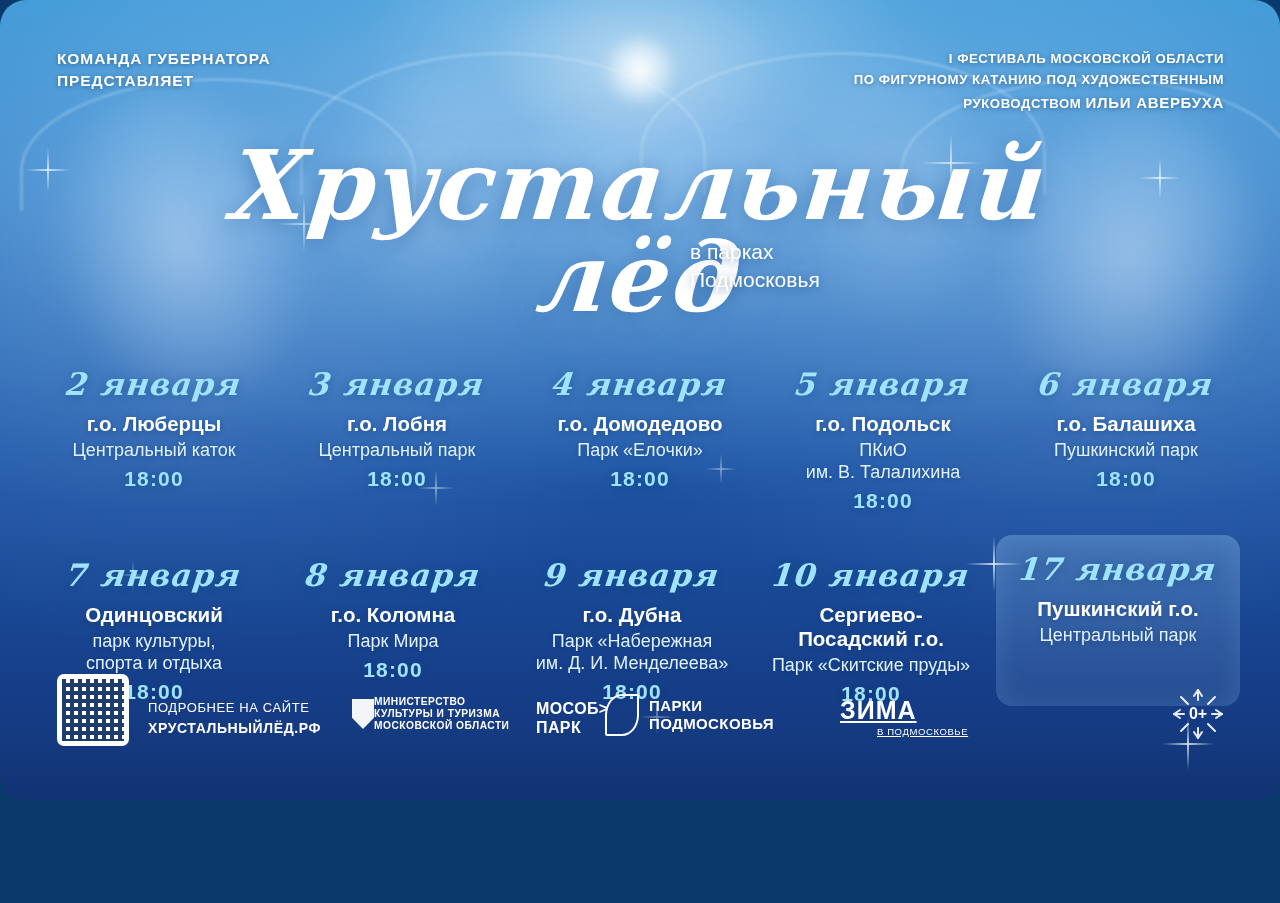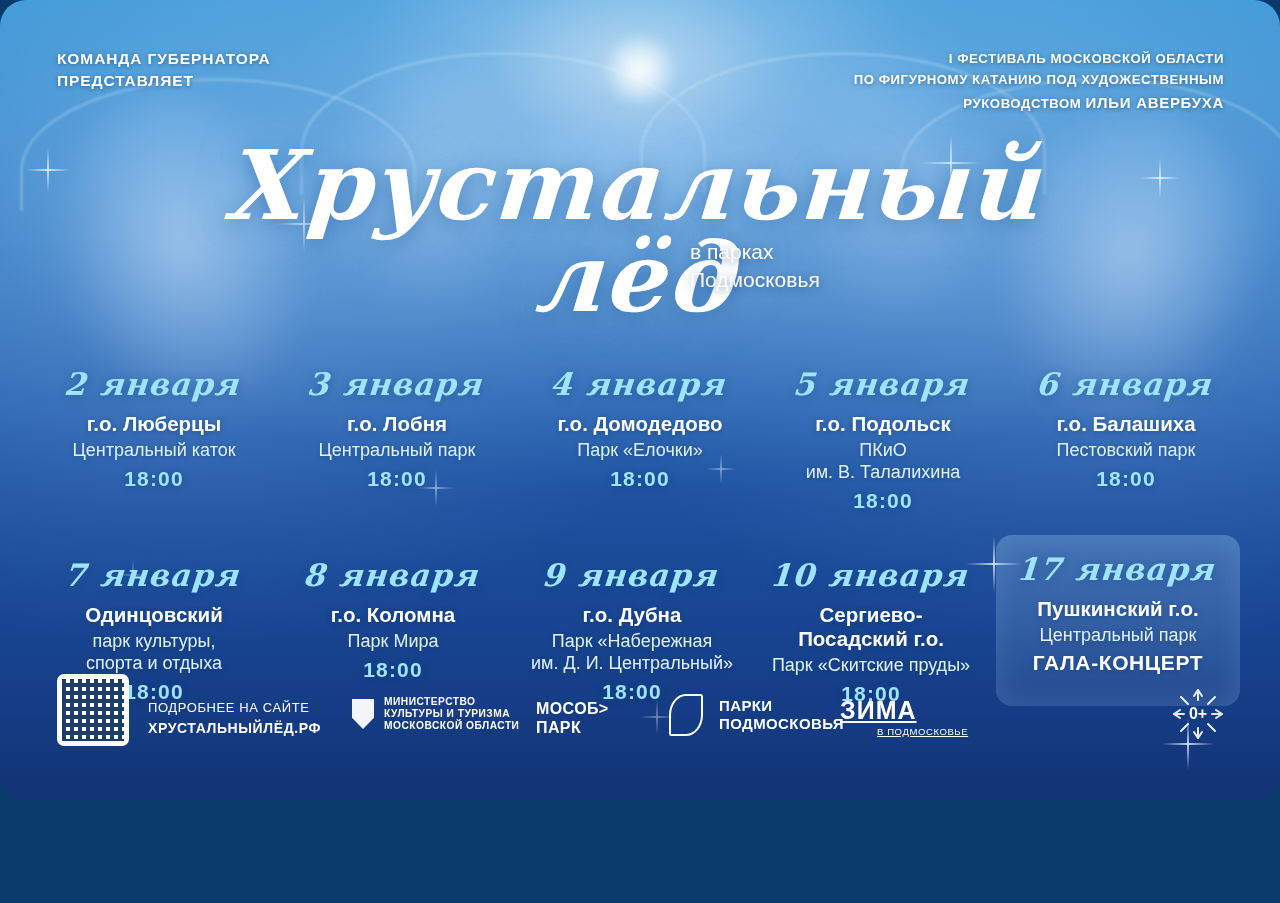--- a/index.html
+++ b/index.html
@@ -253,38 +253,38 @@
   }
   .site-txt .strong { font-weight: bold; font-size: 14px; }
 
   .logo {
     position: absolute;
     color: #ffffff;
     line-height: 1.18;
   }
   .logo-min {
     left: 352px; top: 22px;
-    display: flex; align-items: center; gap: 10px;
+    display: flex; align-items: center; 
   }
   .logo-min .shield {
     width: 22px; height: 30px;
     background: #ffffff;
     -webkit-clip-path: polygon(0 0, 100% 0, 100% 62%, 50% 100%, 0 62%);
     clip-path: polygon(0 0, 100% 0, 100% 62%, 50% 100%, 0 62%);
     opacity: .95;
   }
   .logo-min .lines { font-size: 10.2px; font-weight: bold; letter-spacing: .5px; }
 
   .logo-mosobl {
     left: 536px; top: 26px;
     font-size: 16px; font-weight: bold; letter-spacing: .4px;
   }
   .logo-parks {
-    left: 669px; top: 20px;
-    display: flex; align-items: center; gap: 16px;
+    left: 605px; top: 20px;
+    display: flex; align-items: center; gap: 10px;
   }
   .logo-parks .leaf {
     width: 30px; height: 38px;
     border: 2.4px solid #ffffff;
     border-radius: 50% 6% 50% 6%;
     transform: rotate(0deg);
   }
   .logo-parks .ptxt { font-size: 15px; font-weight: bold; letter-spacing: .4px; }
   .logo-zima {
     left: 840px; top: 22px; text-decoration: underline;
@@ -383,21 +383,21 @@
         <div class="place">г.о. Подольск</div>
         <div class="venue">
             <div>ПКиО</div>
             <div>им. В. Талалихина</div>
           </div>
         <div class="time">18:00</div>
       </div>
       <div class="cell">
         <div class="date">6 января</div>
         <div class="place">г.о. Балашиха</div>
-        <div class="venue">Пестовский парк</div>
+        <div class="venue">Пушкинский парк</div>
         <div class="time">18:00</div>
       </div>
     </div>
 
     <div class="row">
       <div class="cell">
         <div class="date">7 января</div>
         <div class="place">Одинцовский</div>
         <div class="venue">
             <div>парк культуры,</div>
@@ -409,38 +409,37 @@
         <div class="date">8 января</div>
         <div class="place">г.о. Коломна</div>
         <div class="venue">Парк Мира</div>
         <div class="time">18:00</div>
       </div>
       <div class="cell">
         <div class="date">9 января</div>
         <div class="place">г.о. Дубна</div>
         <div class="venue">
             <div>Парк «Набережная</div>
-            <div>им. Д. И. Центральный»</div>
+            <div>им. Д. И. Менделеева»</div>
           </div>
         <div class="time">18:00</div>
       </div>
       <div class="cell">
         <div class="date">10 января</div>
         <div class="place">
             <div>Сергиево-</div>
             <div>Посадский г.о.</div>
           </div>
         <div class="venue">Парк «Скитские пруды»</div>
         <div class="time">18:00</div>
       </div>
       <div class="cell highlight">
         <div class="date">17 января</div>
         <div class="place">Пушкинский г.о.</div>
         <div class="venue">Центральный парк</div>
-        <div class="gala-label">ГАЛА-КОНЦЕРТ</div>
       </div>
     </div>
 
   </div>
 
   <div class="footer">
 
     <div class="qr">
       <div class="qr-inner"></div>
     </div>

